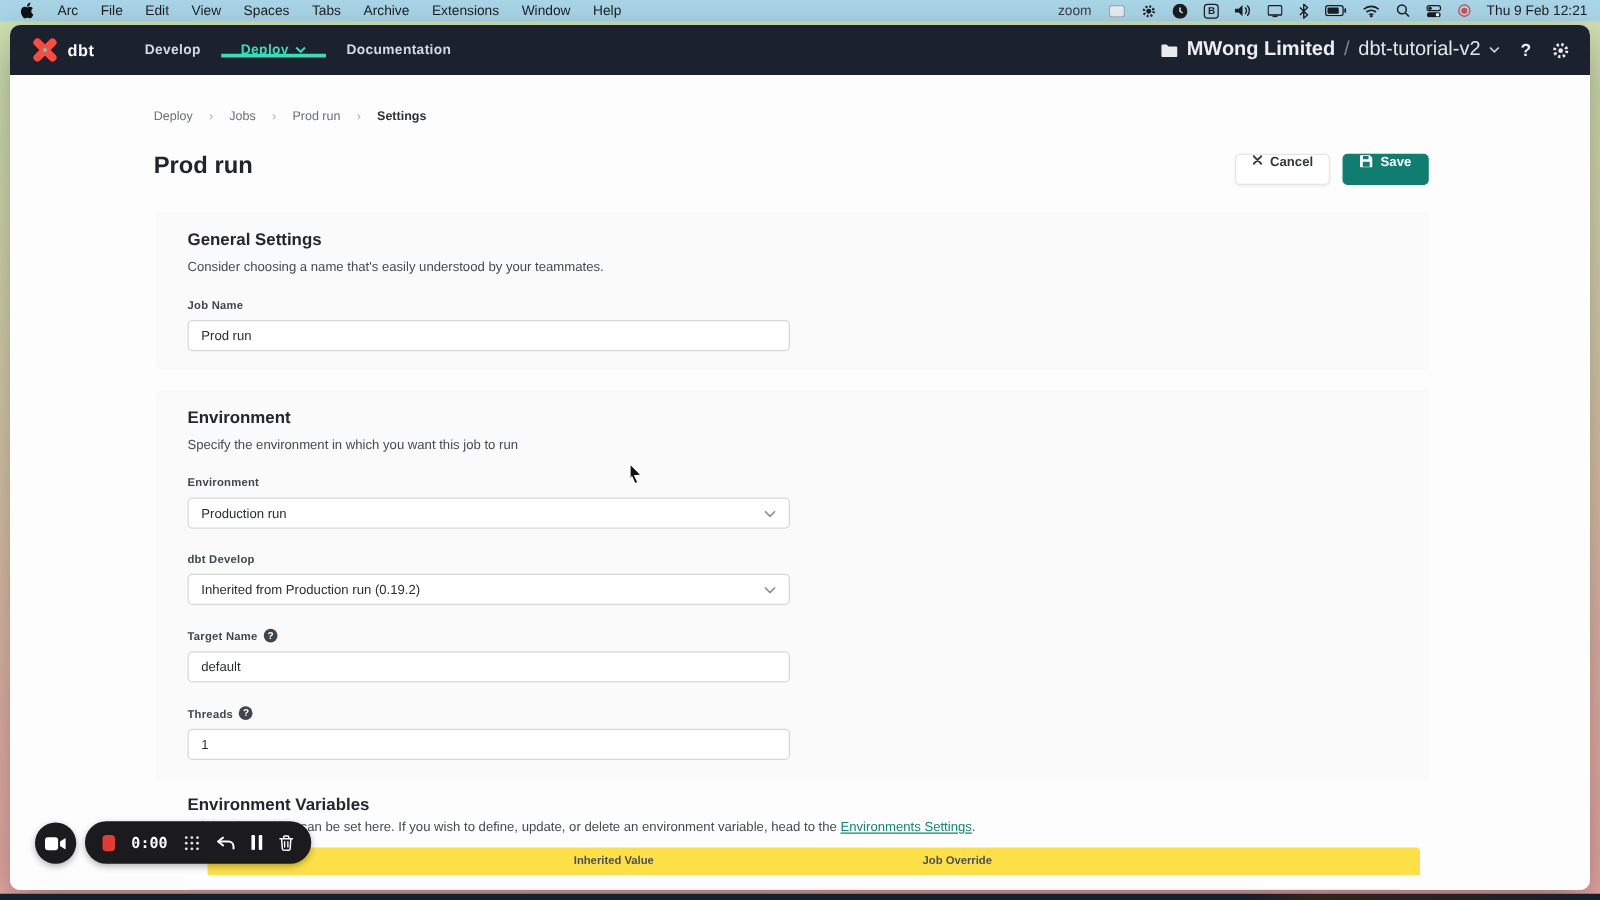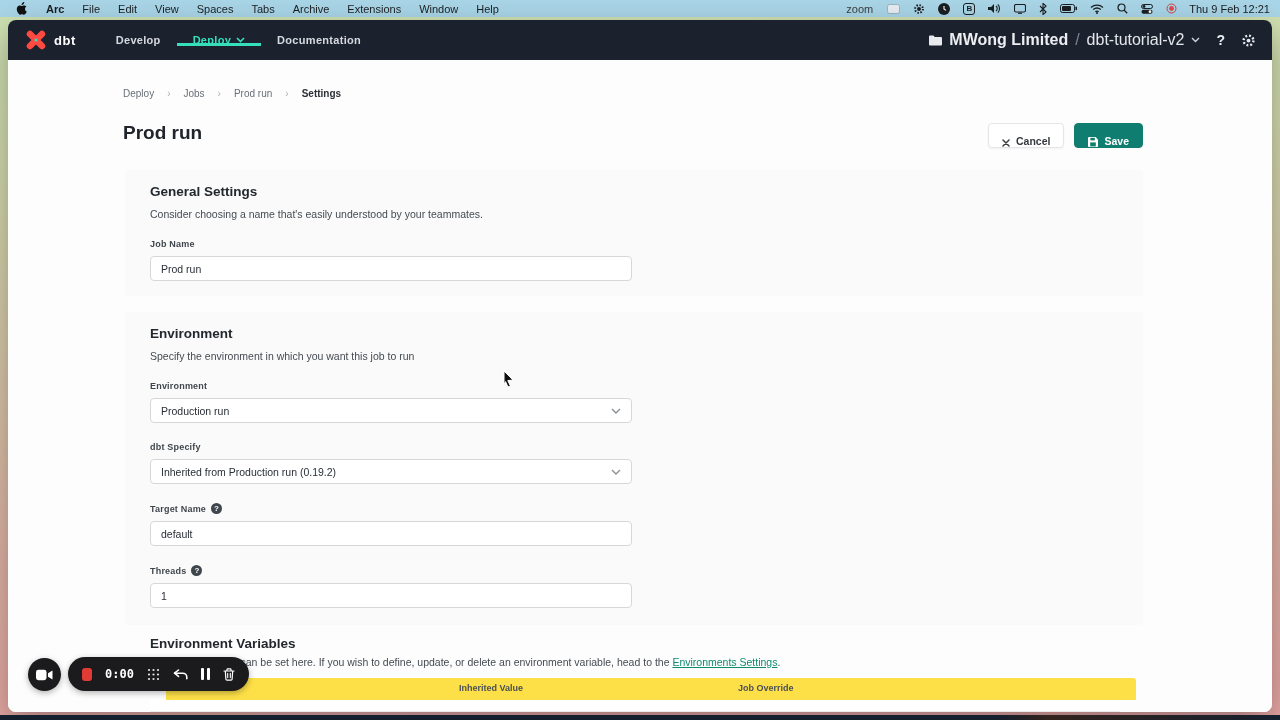--- a/index.html
+++ b/index.html
@@ -10,21 +10,21 @@
     position:relative;
   }
   
   .menubar {
     position:absolute; top:0; left:0; width:1280px; height:17px;
     background:#a9d6e8; display:flex; align-items:center;
     font-size:11px; color:#1b1e21; padding:0 10px;
   }
   .menubar .apple { margin:0 10px 0 6px; display:flex; align-items:center; }
   .menubar .mitem { padding:0 9px; white-space:nowrap; }
-  .menubar .mitem.first { font-weight:bold; }
+  .menubar .mitem.first { font-weight:normal; }
   .menubar .spacer { flex:1; }
   .menubar .zoomlbl { color:#3c4043; margin-right:14px; }
   .statusicons { display:flex; align-items:center; gap:13px; margin-right:12px; }
   .statusicons span { display:flex; align-items:center; }
   .kbicon { width:12px; height:12px; border:1.3px solid #1b1e21; border-radius:3px;
     font-size:8px; font-weight:bold; display:flex; align-items:center; justify-content:center; }
   .clock { white-space:nowrap; font-size:11px; }
 
   
   .window {
@@ -55,21 +55,21 @@
 
   .breadcrumb { position:absolute; top:28px; left:115px; display:flex; align-items:center;
     gap:13px; font-size:10px; color:#696f77; }
   .breadcrumb .crumb { cursor:pointer; }
   .breadcrumb .sep { color:#aab0b6; font-size:10px; }
   .breadcrumb .current { color:#2b3036; font-weight:bold; }
 
   .page-title { position:absolute; top:62px; left:115px; font-size:19px; font-weight:bold; color:#20242b; }
 
   .actions { position:absolute; top:63px; right:129px; display:flex; gap:10px; }
-  .btn { height:25px; display:flex; align-items:flex-end; gap:6px; border-radius:4px;
+  .btn { height:25px; display:flex; align-items:flex-start; gap:6px; border-radius:4px;
     font-size:10.5px; padding:0 13px; cursor:pointer; }
   .btn-cancel { background:#fff; border:1px solid #e4e5e7; color:#33383e;
     box-shadow:0 1px 2px rgba(0,0,0,.05); font-weight:bold;}
   .btn-save { background:#0f7d6f; border:1px solid #0f7d6f; color:#fff; font-weight:bold; }
 
   .card { position:absolute; left:117px; width:1018px; background:#fafafa; border-radius:4px;
     padding:14px 25px; }
   .card-general { top:110px; height:126px; }
   .card-environment { top:252px; height:313px; }
   .card h2 { font-size:13.5px; font-weight:bold; color:#23282e; }
@@ -312,21 +312,21 @@
         <div class="field-label">Environment</div>
         <div class="tselect">
           <span>Production run</span>
           <svg width="10" height="6" viewBox="0 0 10 6">
               <path d="M1 1l4 4 4-4" stroke="#8a9096" stroke-width="1.4" fill="none"></path>
             </svg>
         </div>
       </div>
 
       <div class="field">
-        <div class="field-label">dbt Specify</div>
+        <div class="field-label">dbt Develop</div>
         <div class="tselect">
           <span>Inherited from Production run (0.19.2)</span>
           <svg width="10" height="6" viewBox="0 0 10 6">
               <path d="M1 1l4 4 4-4" stroke="#8a9096" stroke-width="1.4" fill="none"></path>
             </svg>
         </div>
       </div>
 
       <div class="field">
         <div class="field-label">

